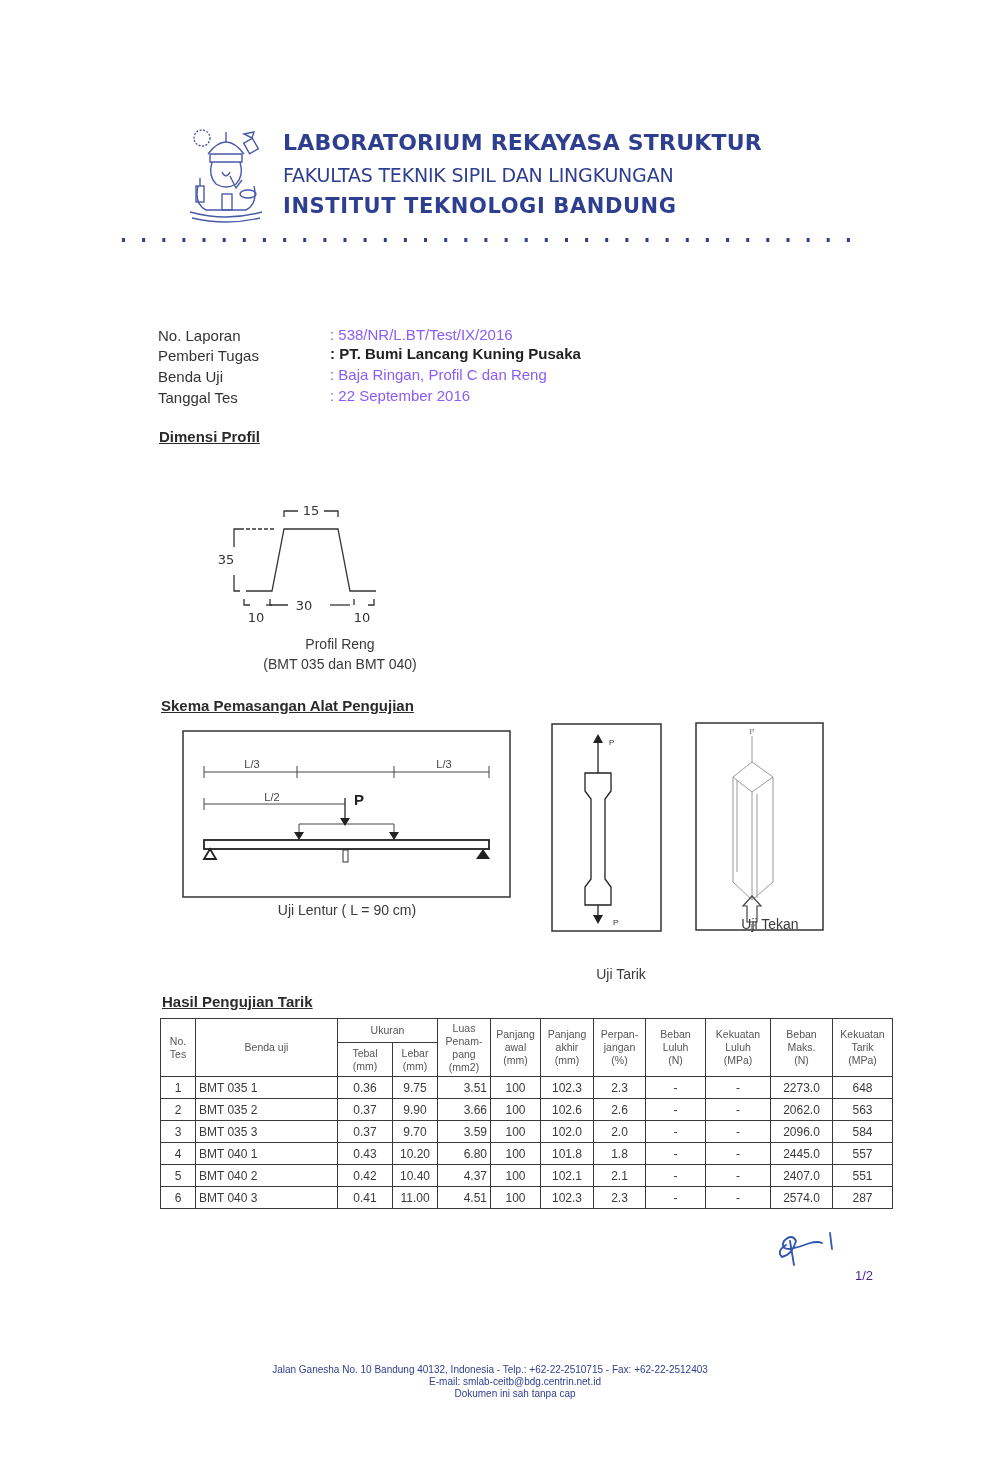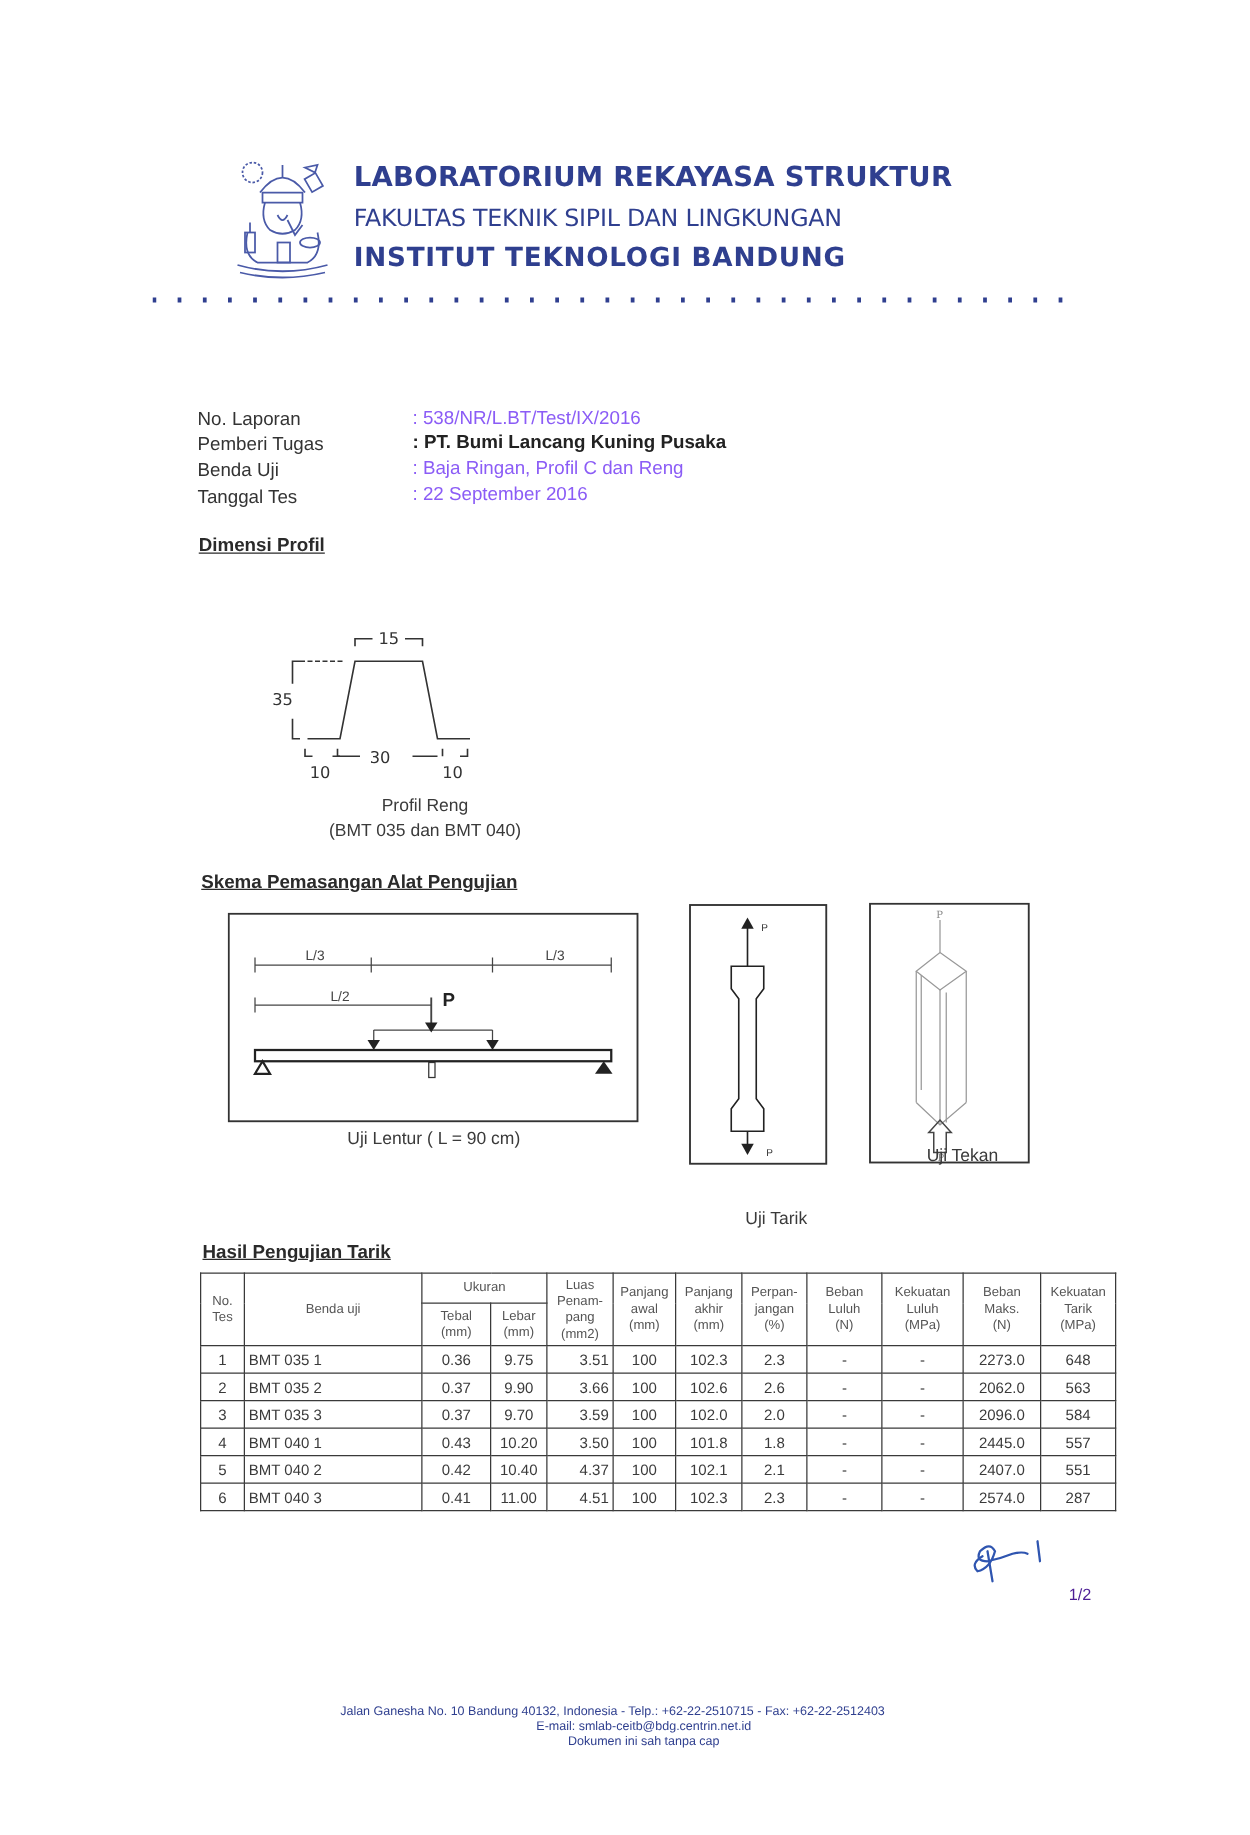--- a/index.html
+++ b/index.html
@@ -289,21 +289,21 @@
         <td class="c">-</td>
         <td class="c">-</td>
         <td class="c">2096.0</td>
         <td class="c">584</td>
       </tr>
       <tr>
         <td class="c">4</td>
         <td class="l">BMT 040 1</td>
         <td class="c">0.43</td>
         <td class="c">10.20</td>
-        <td class="r">3.50</td>
+        <td class="r">6.80</td>
         <td class="c">100</td>
         <td class="c">101.8</td>
         <td class="c">1.8</td>
         <td class="c">-</td>
         <td class="c">-</td>
         <td class="c">2445.0</td>
         <td class="c">557</td>
       </tr>
       <tr>
         <td class="c">5</td>

